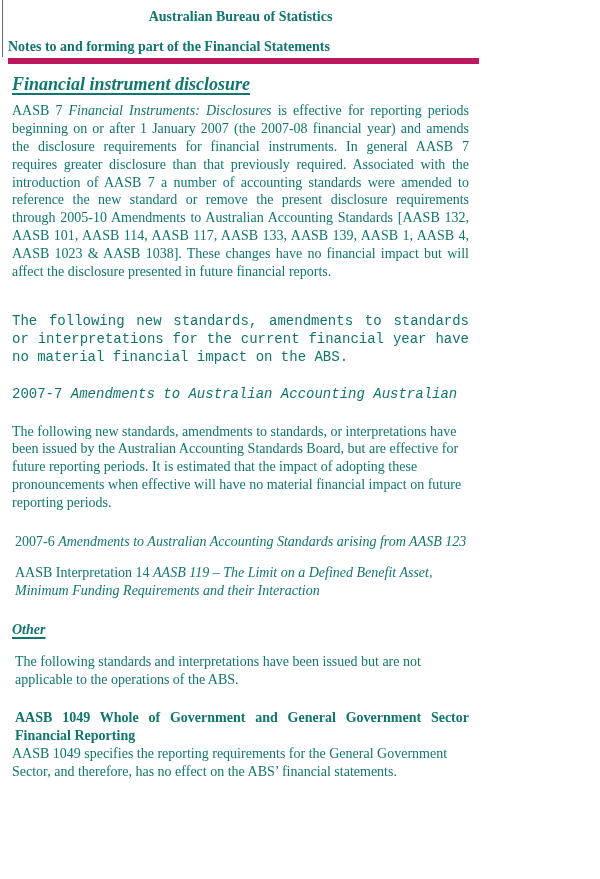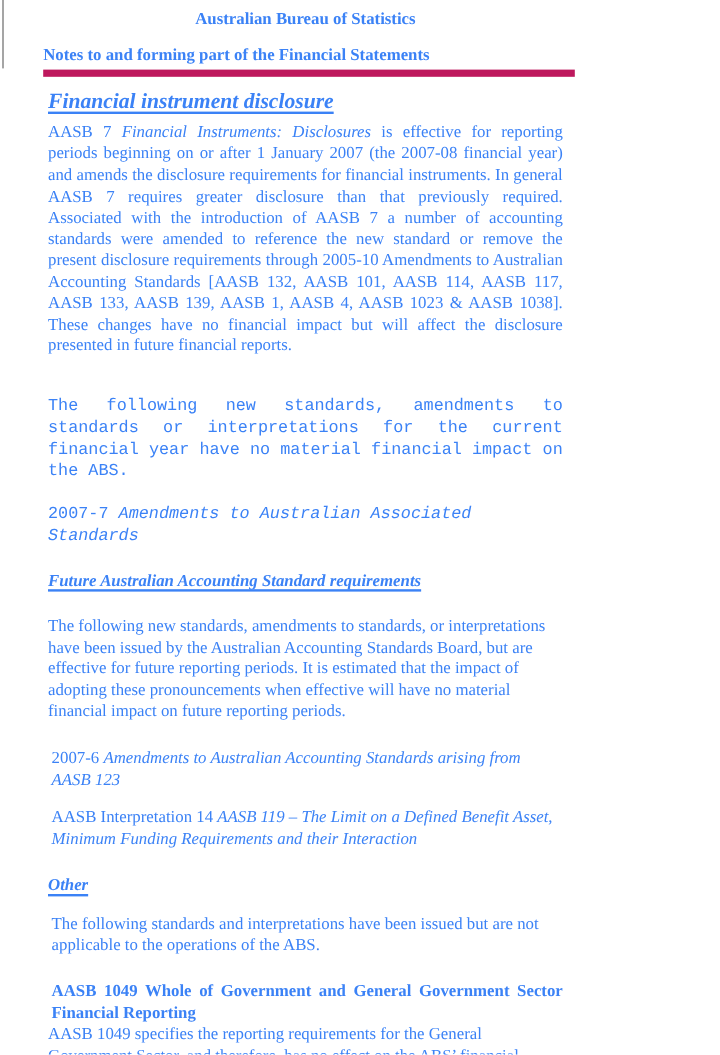--- a/index.html
+++ b/index.html
@@ -1,26 +1,26 @@
 <!DOCTYPE html>
 <html><head>
 <meta charset="utf-8">
 <style>
   html, body { margin: 0; padding: 0; background: #ffffff; }
   .page {
     position: relative;
     width: 491px;
     height: 879px;
     box-sizing: border-box;
-    padding: 8px 22px 0 40px;
+    padding: 8px 22px 0 12px;
     background: #ffffff;
     font-family: "Liberation Serif", "DejaVu Serif", serif;
     font-size: 14px;
     line-height: 17.8px;
-    color: #3b82f6;
+    color: #0f766e;
     overflow: hidden;
   }
   .scan-artifact {
     position: absolute;
     left: 2px; top: 0;
     width: 1px; height: 57px;
     background: #6a6a6a;
   }
   .org-title {
     text-align: center;
@@ -65,23 +65,22 @@
   <div class="org-title">Australian Bureau of Statistics</div>
 
   <div class="notes-header">Notes to and forming part of the Financial Statements</div>
 
   <div class="heading h1">Financial instrument disclosure</div>
 
   <p class="justify mb-xl"><span>AASB 7 </span><span class="it">Financial Instruments: Disclosures</span><span> is effective for reporting periods beginning on or after 1 January 2007 (the 2007-08 financial year) and amends the disclosure requirements for financial instruments.  In general AASB 7 requires greater disclosure than that previously required.  Associated with the introduction of AASB 7 a number of accounting standards were amended to reference the new standard or remove the present disclosure requirements through 2005-10 Amendments to Australian Accounting Standards [AASB 132, AASB 101, AASB 114, AASB 117, AASB 133, AASB 139, AASB 1, AASB 4, AASB 1023 &amp; AASB 1038].  These changes have no financial impact but will affect the disclosure presented in future financial reports.</span></p>
 
   <p class="justify mb-md">The following new standards, amendments to standards or interpretations for the current financial year have no material financial impact on the ABS.</p>
 
-  <p class="mb-md"><span>2007-7 </span><span class="it">Amendments to Australian Associated Standards</span></p>
+  <p class="mb-md"><span>2007-7 </span><span class="it">Amendments to Australian Accounting Australian</span></p>
 
-  <div class="heading h2">Future Australian Accounting Standard requirements</div>
 
   <p class="mb-lg">The following new standards, amendments to standards, or interpretations have been issued by the Australian Accounting Standards Board, but are effective for future reporting periods.  It is estimated that the impact of adopting these pronouncements when effective will have no material financial impact on future reporting periods.</p>
 
   <p class="mb-sm indent"><span>2007-6 </span><span class="it">Amendments to Australian Accounting Standards arising from AASB 123</span></p>
 
   <p class="mb-lg indent"><span>AASB Interpretation 14 </span><span class="it">AASB 119 – The Limit on a Defined Benefit Asset, Minimum Funding Requirements and their Interaction</span></p>
 
   <div class="heading h3">Other</div>
 
   <p class="mb-lg indent">The following standards and interpretations have been issued but are not applicable to the operations of the ABS.</p>

